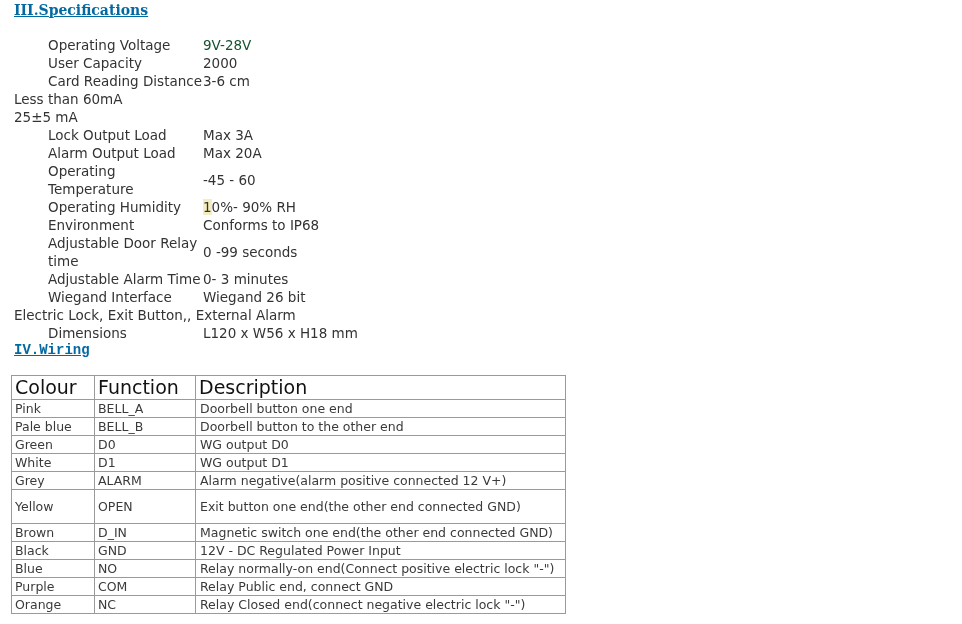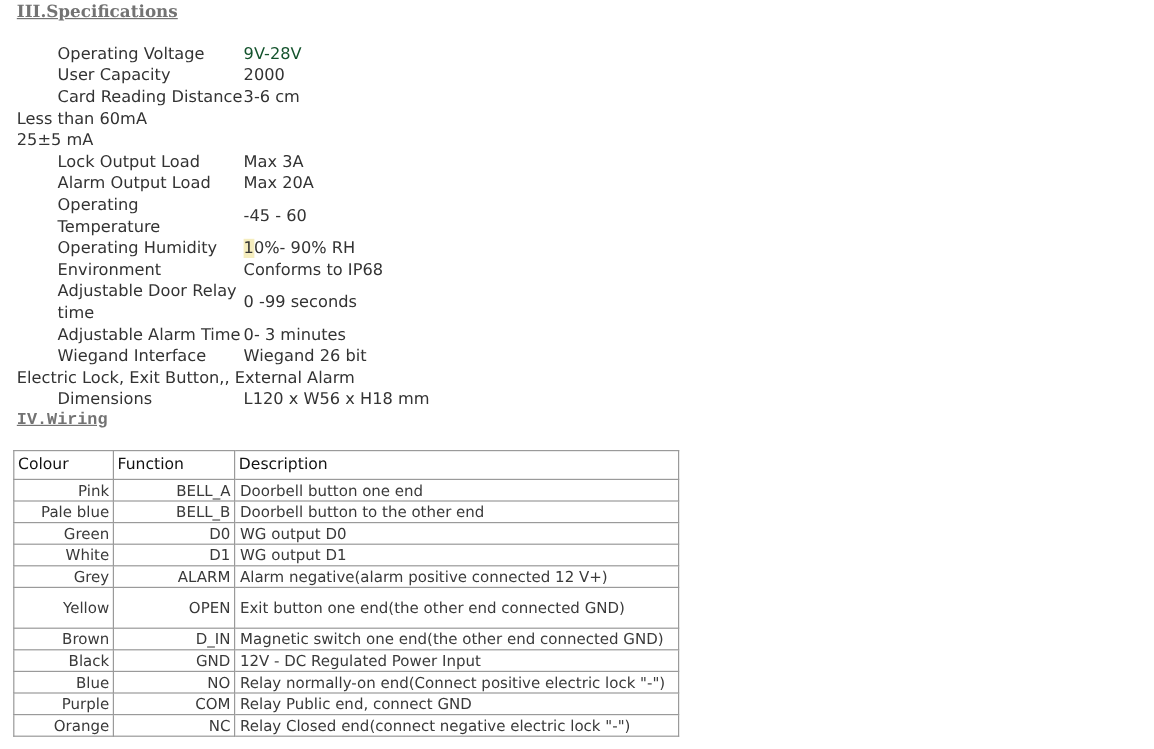--- a/index.html
+++ b/index.html
@@ -22,21 +22,21 @@
     width: 962px;
     height: 624px;
     box-sizing: border-box;
   }
 
   
   .section-heading {
     font-family: "DejaVu Serif", "Liberation Serif", serif;
     font-weight: bold;
     font-size: 14px;
-    color: #737373;
+    color: #0369a1;
     text-decoration: underline;
     display: inline-block;
     letter-spacing: 0px;
   }
 
   .heading-spec {
     position: absolute;
     left: 14px;
     top: 2px;
   }
@@ -110,28 +110,28 @@
     line-height: 15px;
     color: #3a3a3a;
     padding: 1px 3px;
     vertical-align: middle;
   }
 
   table.wiring th {
     font-weight: normal;
     color: #111111;
     text-align: left;
-    font-size: 13px;
+    font-size: 19px;
     padding-top: 2px;
     padding-bottom: 2px;
   }
 
   table.wiring td.col-colour,
   table.wiring td.col-function {
-    text-align: right;
+    text-align: left;
   }
 
   table.wiring td.col-desc {
     text-align: left;
     padding-left: 4px;
   }
 
   col.c-colour  { width: 83px; }
   col.c-function{ width: 101px; }
   col.c-desc    { width: 370px; }

